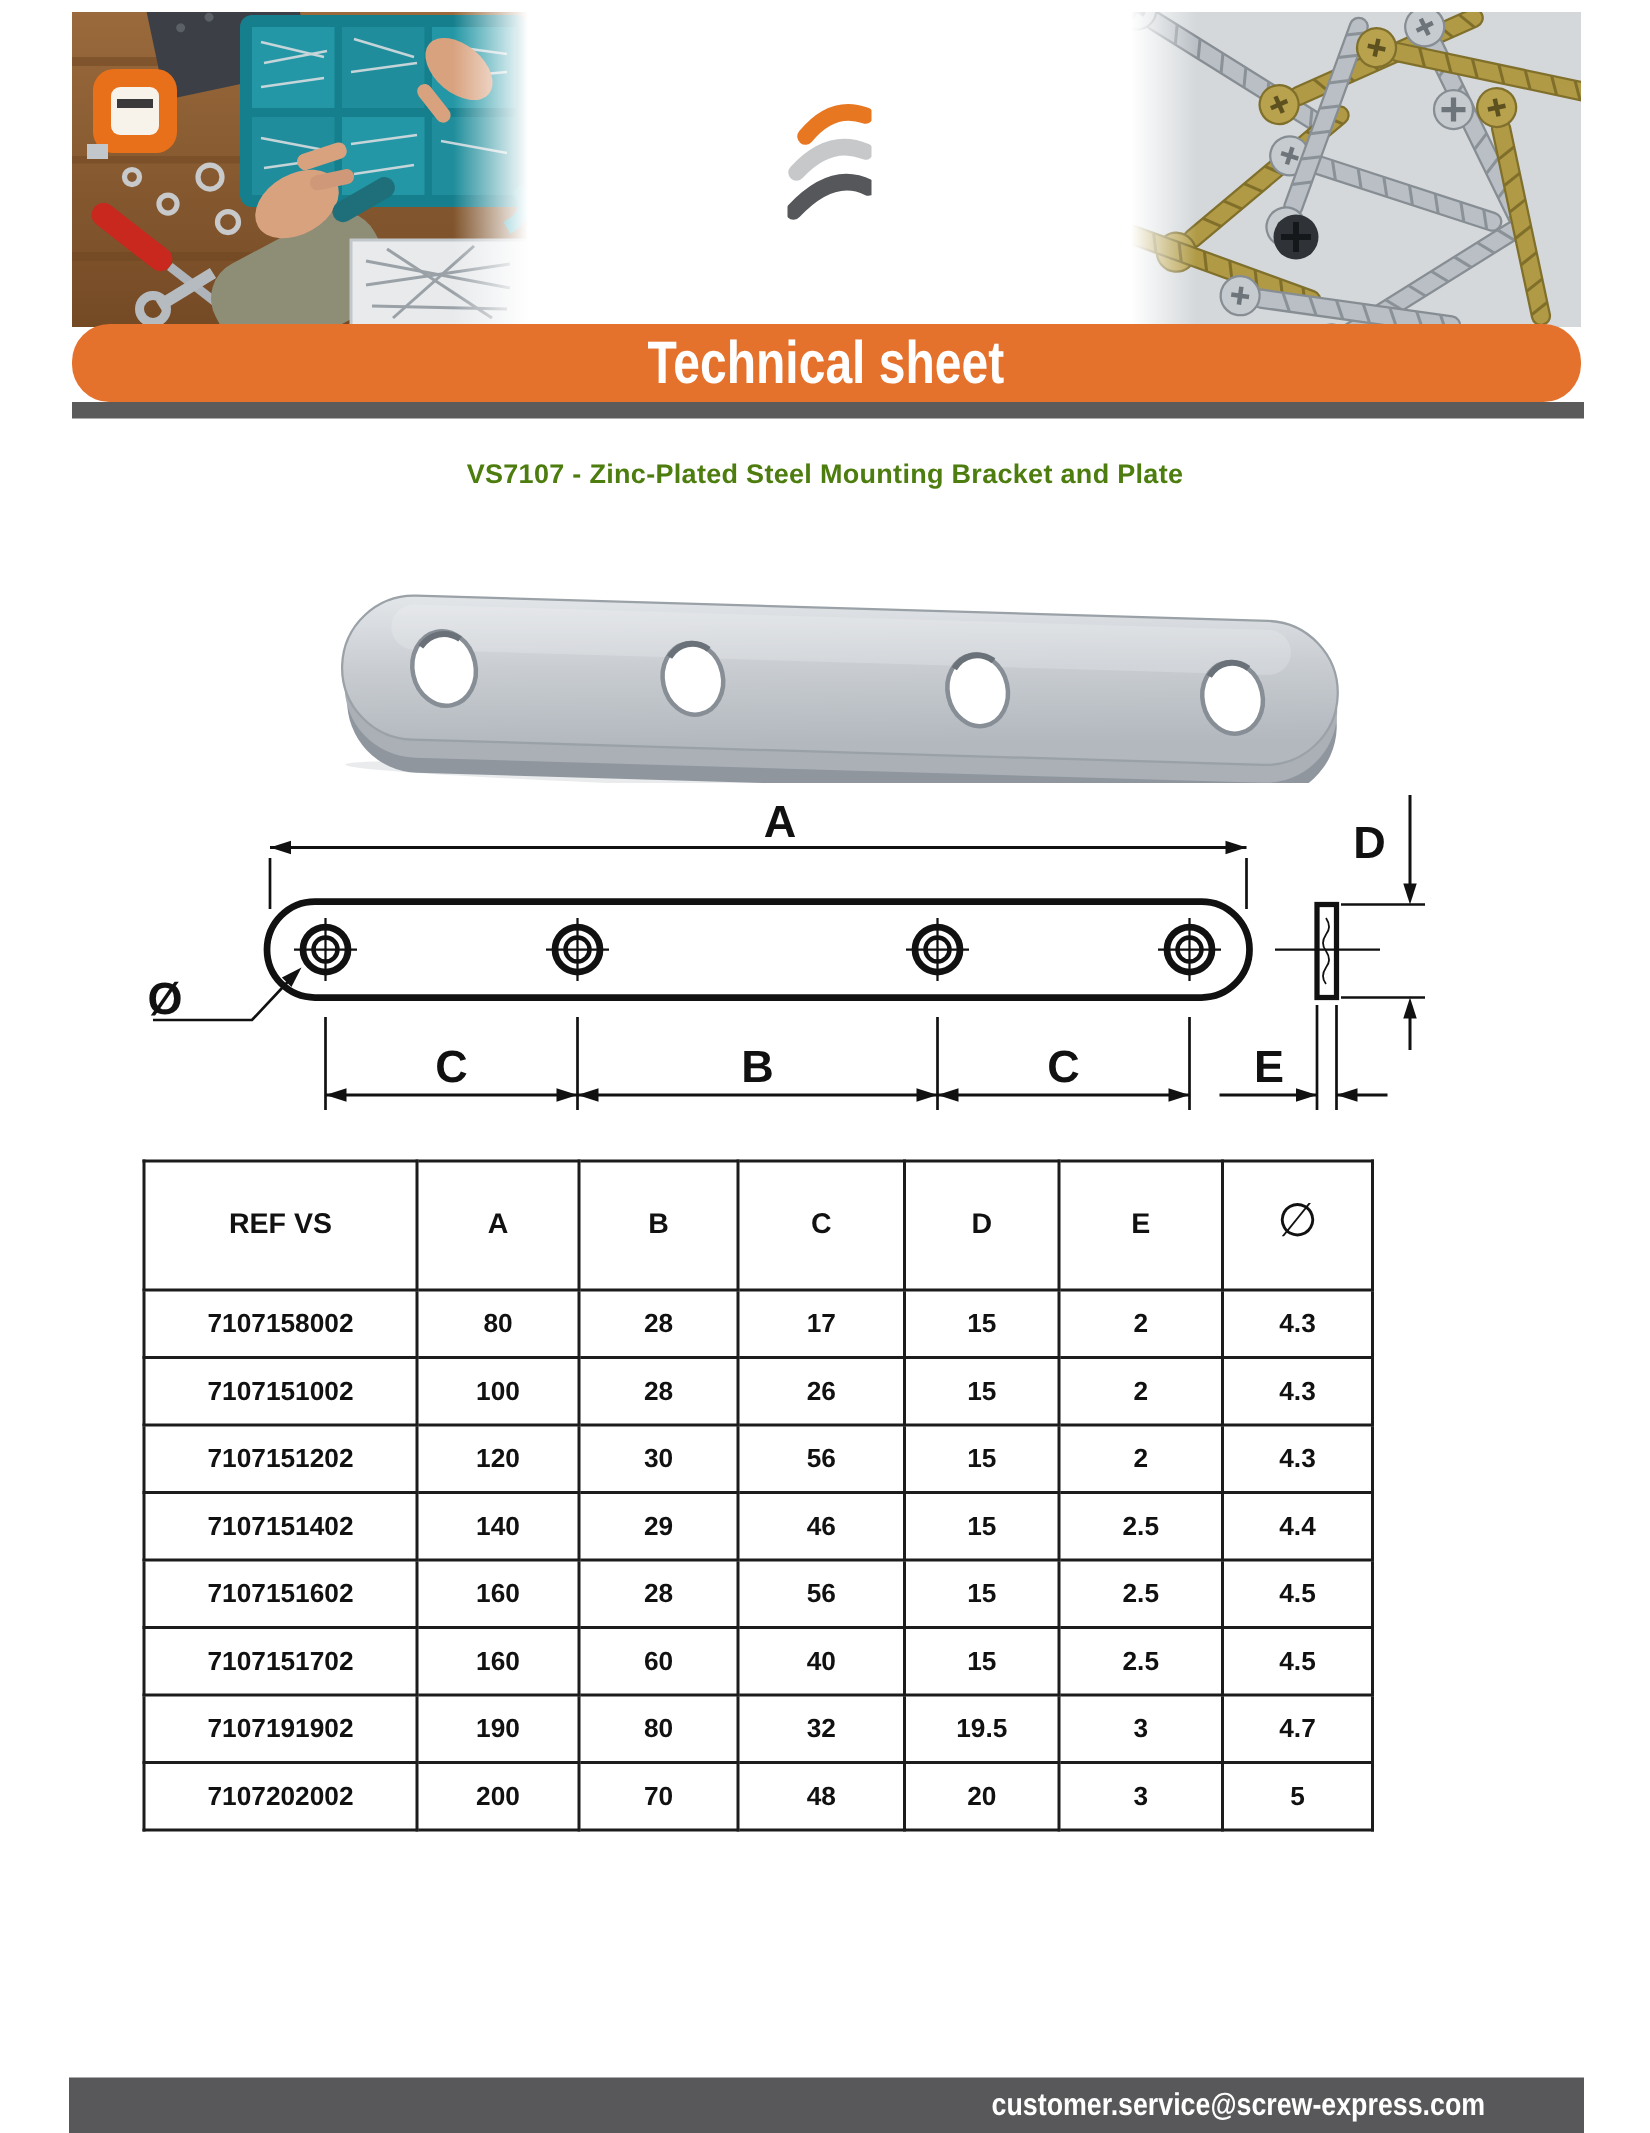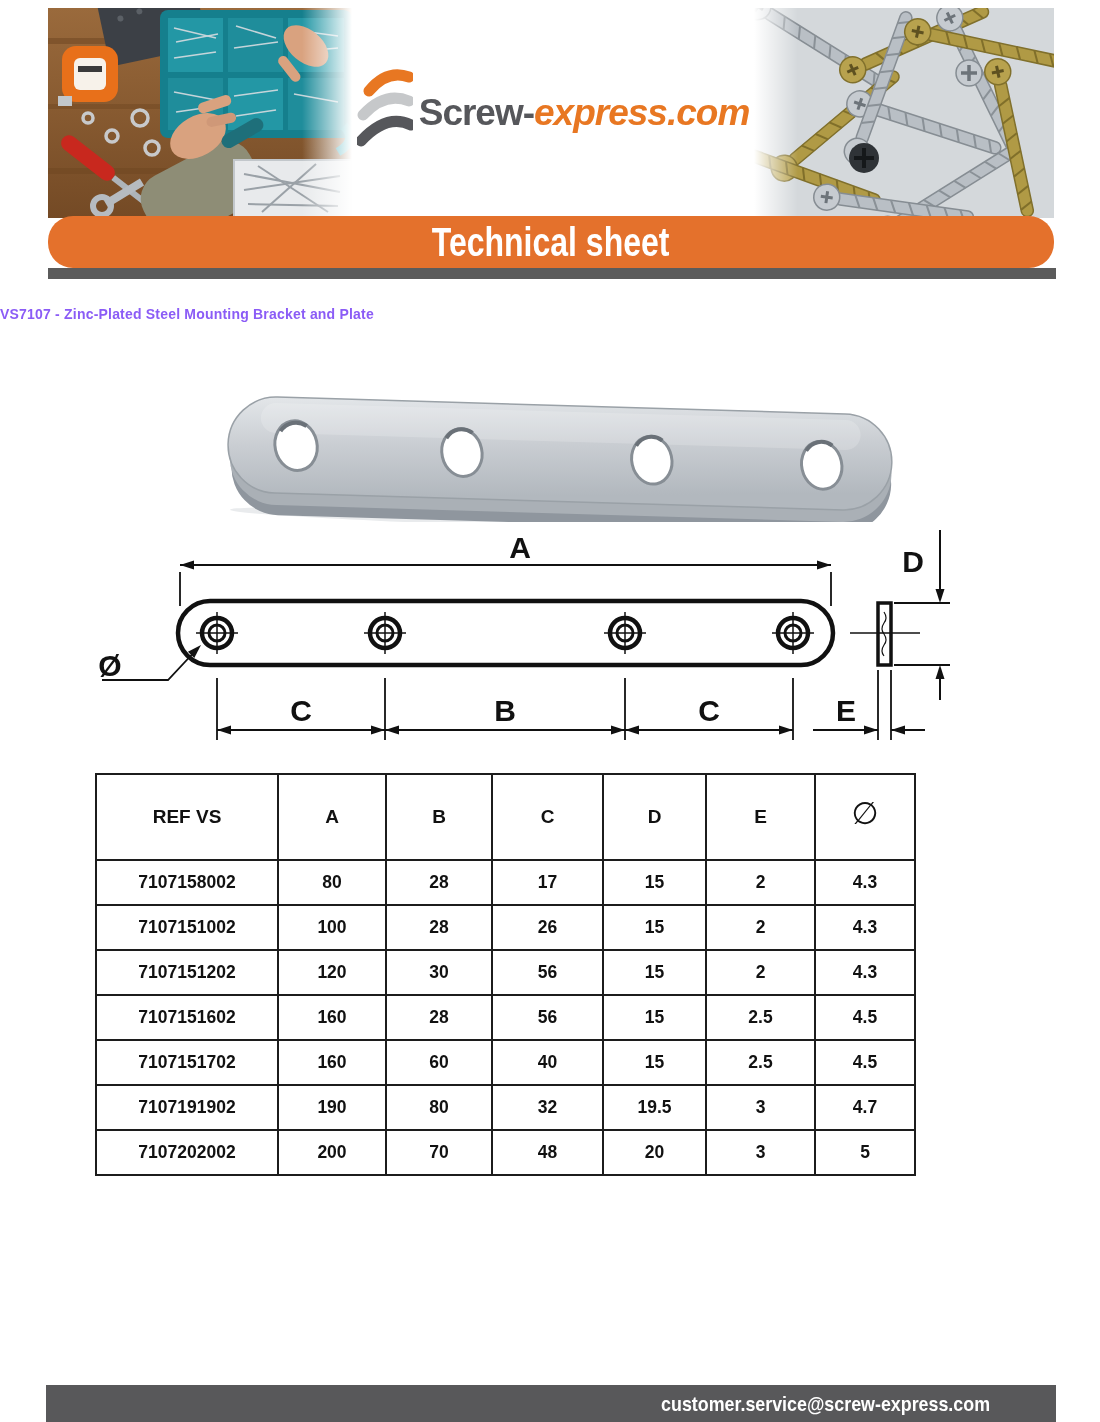--- a/index.html
+++ b/index.html
@@ -18,22 +18,22 @@
   .logo-suffix{color:#E87722;font-style:italic;}
 
   
   .banner{position:absolute;left:48px;top:216px;width:1006px;height:52px;background:#E4712C;
           display:flex;align-items:center;justify-content:center;border-radius:25px;}
   .banner span{color:#ffffff;font-size:40px;font-weight:bold;transform:scaleX(.8);
                transform-origin:center;letter-spacing:0px;white-space:nowrap;}
   .strip{position:absolute;left:48px;top:268px;width:1008px;height:11px;background:#5B5B5B;}
 
   
-  .doc-title{position:absolute;left:0;top:306px;width:1100px;text-align:left;
-             color:#8b5cf6;font-size:14px;font-weight:600;letter-spacing:.2px;}
+  .doc-title{position:absolute;left:0;top:306px;width:1100px;text-align:center;
+             color:#4d7c0f;font-size:18px;font-weight:600;letter-spacing:.2px;}
 
   
   .product-photo{position:absolute;left:200px;top:372px;width:720px;height:150px;}
   .drawing{position:absolute;left:80px;top:528px;width:890px;height:235px;}
   .drawing text{font-family:"Liberation Sans","DejaVu Sans",sans-serif;font-weight:bold;fill:#111;}
 
   
   .spec-table{position:absolute;left:95px;top:773px;border-collapse:collapse;table-layout:fixed;
               width:819px;}
   .spec-table th,.spec-table td{border:2px solid #1c1c1c;text-align:center;vertical-align:middle;
@@ -151,21 +151,20 @@
       <rect x="254" y="0" width="50" height="210" fill="url(#fadeL)"></rect>
     </svg>
 
     <div class="logo-area">
       <div class="logo-inner">
         <svg width="56" height="96" viewBox="0 0 56 96">
           <path d="M12,26 Q30,4 52,12" stroke="#E87722" stroke-width="11" fill="none" stroke-linecap="round"></path>
           <path d="M6,50 Q28,26 52,36" stroke="#C6C8CA" stroke-width="11" fill="none" stroke-linecap="round"></path>
           <path d="M4,76 Q30,48 54,60" stroke="#56575B" stroke-width="11" fill="none" stroke-linecap="round"></path>
         </svg>
-        <div class="logo-text"><span class="logo-prefix">Screw-</span><span class="logo-suffix">express.com</span></div>
       </div>
     </div>
 
     <svg class="photo-right" viewBox="0 0 300 210">
       <defs>
         <linearGradient id="fadeR" x1="1" y1="0" x2="0" y2="0">
           <stop offset="0" stop-color="#ffffff" stop-opacity="0"></stop>
           <stop offset="1" stop-color="#ffffff" stop-opacity="1"></stop>
         </linearGradient>
         <g id="scrS">
@@ -379,20 +378,29 @@
         <tr>
           <td>7107151202</td>
           <td>120</td>
           <td>30</td>
           <td>56</td>
           <td>15</td>
           <td>2</td>
           <td>4.3</td>
         </tr>
         <tr>
+          <td>7107151402</td>
+          <td>140</td>
+          <td>29</td>
+          <td>46</td>
+          <td>15</td>
+          <td>2.5</td>
+          <td>4.4</td>
+        </tr>
+        <tr>
           <td>7107151602</td>
           <td>160</td>
           <td>28</td>
           <td>56</td>
           <td>15</td>
           <td>2.5</td>
           <td>4.5</td>
         </tr>
         <tr>
           <td>7107151702</td>

